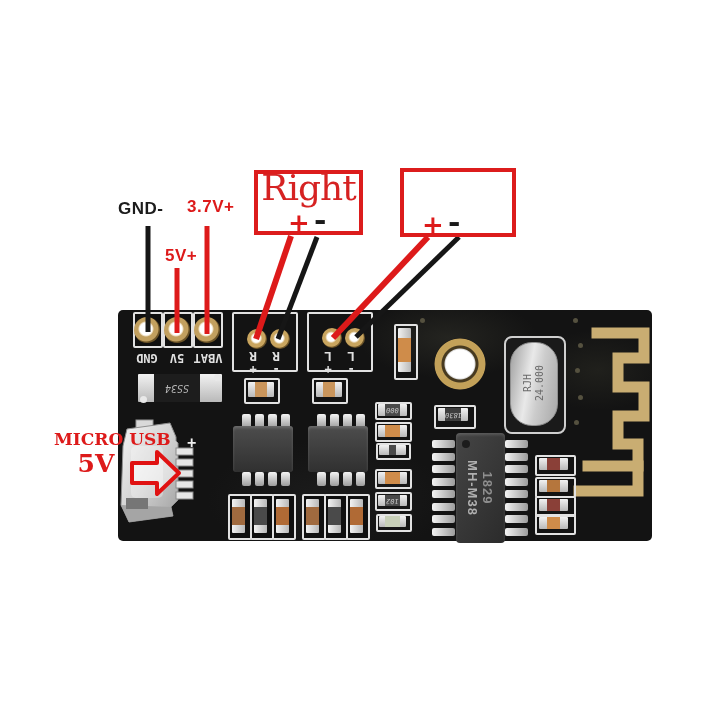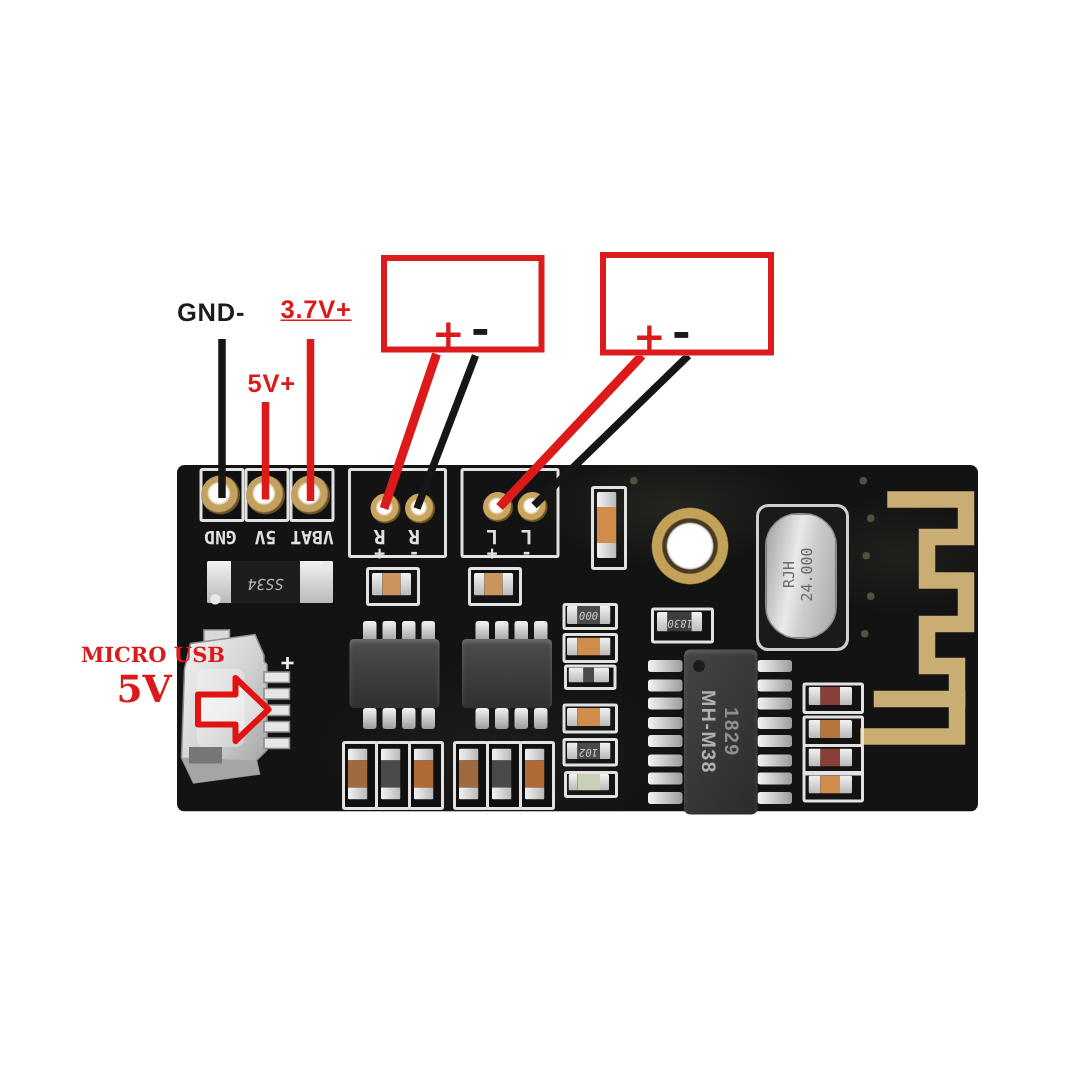--- a/index.html
+++ b/index.html
@@ -344,31 +344,32 @@
     <line x1="177" y1="268" x2="177" y2="333" stroke="#dd1a1a" stroke-width="5"></line>
     <line x1="207" y1="226" x2="207" y2="334" stroke="#dd1a1a" stroke-width="5"></line>
     <line x1="291" y1="236" x2="256" y2="339" stroke="#dd1a1a" stroke-width="6"></line>
     <line x1="317" y1="237" x2="278" y2="339" stroke="#161616" stroke-width="5"></line>
     <line x1="428" y1="237" x2="333" y2="338" stroke="#dd1a1a" stroke-width="6"></line>
     <line x1="459" y1="237" x2="356" y2="337" stroke="#161616" stroke-width="5"></line>
     <polygon points="132,463 157,463 157,452 179,473 157,494 157,483 132,483" fill="rgba(255,255,255,0.5)" stroke="#e01212" stroke-width="4" stroke-linejoin="round"></polygon>
   </svg>
 
   <span class="pinlab blk" style="left:118px;top:199px;">GND-</span>
-  <span class="pinlab red" style="left:187px;top:197px;text-decoration:underline;">3.7V+</span>
+  <span class="pinlab red" style="left:187px;top:197px;">3.7V+</span>
   <span class="pinlab red" style="left:165px;top:246px;">5V+</span>
 
   <div class="annbox" style="left:254px;top:170px;width:101px;height:57px;">
+    <div class="ttl" style="letter-spacing:-1px;">Right</div>
     <span class="sign" style="left:30px;top:34px;font-size:26px;color:#dd1a1a;">+</span>
     <span class="sign" style="left:56px;top:28px;font-size:30px;color:#1a1a1a;">-</span>
   </div>
 
   <div class="annbox" style="left:400px;top:168px;width:108px;height:61px;">
     <span class="sign" style="left:18px;top:38px;font-size:26px;color:#dd1a1a;">+</span>
     <span class="sign" style="left:44px;top:32px;font-size:30px;color:#1a1a1a;">-</span>
   </div>
 
   <div class="usblabel" style="left:54px;top:429px;width:94px;">
-    <div style="font-size:14px;white-space:nowrap;">MICRO USB</div>
+    <div style="font-size:17px;white-space:nowrap;">MICRO USB</div>
     <div style="font-size:25px;margin-right:10px;">5V</div>
   </div>
 
 </div>
 
 </body></html>

